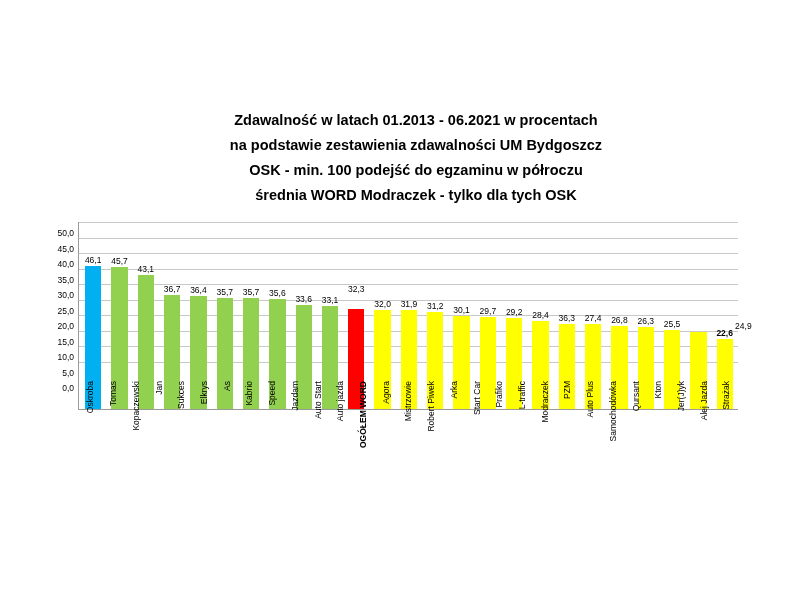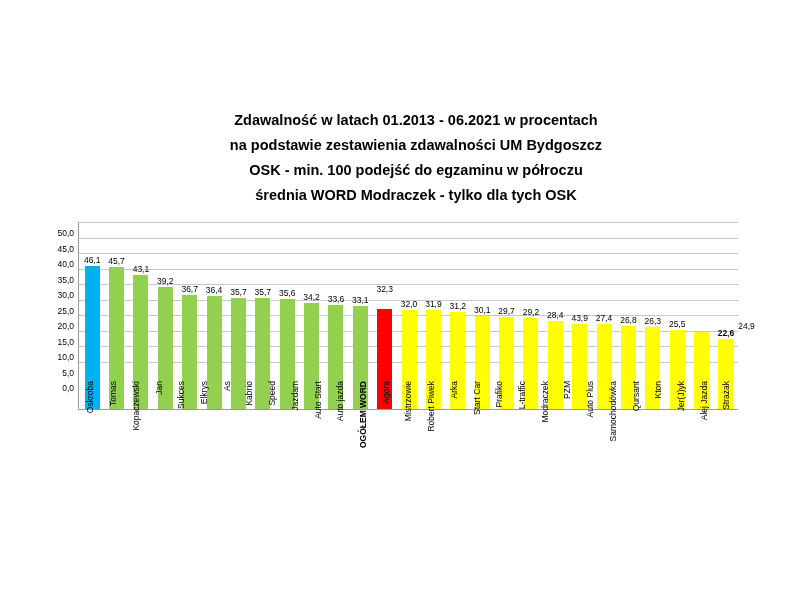--- a/index.html
+++ b/index.html
@@ -169,48 +169,40 @@
         </div>
         <div class="bar-slot">
           <div class="bar" style="height: 141.67px;"></div>
           <div class="bar-value" style="bottom: 141.67px;">45,7</div>
         </div>
         <div class="bar-slot">
           <div class="bar" style="height: 133.61px;"></div>
           <div class="bar-value" style="bottom: 133.61px;">43,1</div>
         </div>
         <div class="bar-slot">
-          <div class="bar" style="height: 121.52px;"></div>
-          <div class="bar-value" style="bottom: 121.52px;">39,2</div>
-        </div>
-        <div class="bar-slot">
           <div class="bar" style="height: 113.77px;"></div>
           <div class="bar-value" style="bottom: 113.77px;">36,7</div>
         </div>
         <div class="bar-slot">
           <div class="bar" style="height: 112.84px;"></div>
           <div class="bar-value" style="bottom: 112.84px;">36,4</div>
         </div>
         <div class="bar-slot">
           <div class="bar" style="height: 110.67px;"></div>
           <div class="bar-value" style="bottom: 110.67px;">35,7</div>
         </div>
         <div class="bar-slot">
           <div class="bar" style="height: 110.67px;"></div>
           <div class="bar-value" style="bottom: 110.67px;">35,7</div>
         </div>
         <div class="bar-slot">
           <div class="bar" style="height: 110.36px;"></div>
           <div class="bar-value" style="bottom: 110.36px;">35,6</div>
         </div>
         <div class="bar-slot">
-          <div class="bar" style="height: 106.02px;"></div>
-          <div class="bar-value" style="bottom: 106.02px;">34,2</div>
-        </div>
-        <div class="bar-slot">
           <div class="bar" style="height: 104.16px;"></div>
           <div class="bar-value" style="bottom: 104.16px;">33,6</div>
         </div>
         <div class="bar-slot">
           <div class="bar" style="height: 102.61px;"></div>
           <div class="bar-value" style="bottom: 102.61px;">33,1</div>
         </div>
         <div class="bar-slot">
           <div class="bar red" style="height: 100.13px;"></div>
           <div class="bar-value" style="bottom: 114px;">32,3</div>
@@ -238,21 +230,21 @@
         <div class="bar-slot">
           <div class="bar yellow" style="height: 90.52px;"></div>
           <div class="bar-value" style="bottom: 90.52px;">29,2</div>
         </div>
         <div class="bar-slot">
           <div class="bar yellow" style="height: 88.04px;"></div>
           <div class="bar-value" style="bottom: 88.04px;">28,4</div>
         </div>
         <div class="bar-slot">
           <div class="bar yellow" style="height: 85.25px;"></div>
-          <div class="bar-value" style="bottom: 85.25px;">43,9</div>
+          <div class="bar-value" style="bottom: 85.25px;">36,3</div>
         </div>
         <div class="bar-slot">
           <div class="bar yellow" style="height: 84.94px;"></div>
           <div class="bar-value" style="bottom: 84.94px;">27,4</div>
         </div>
         <div class="bar-slot">
           <div class="bar yellow" style="height: 83.08px;"></div>
           <div class="bar-value" style="bottom: 83.08px;">26,8</div>
         </div>
         <div class="bar-slot">

